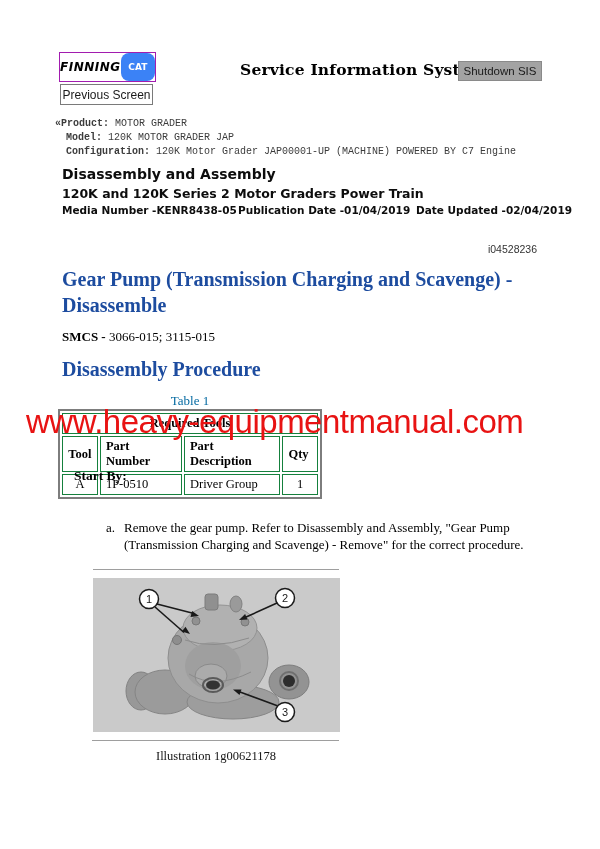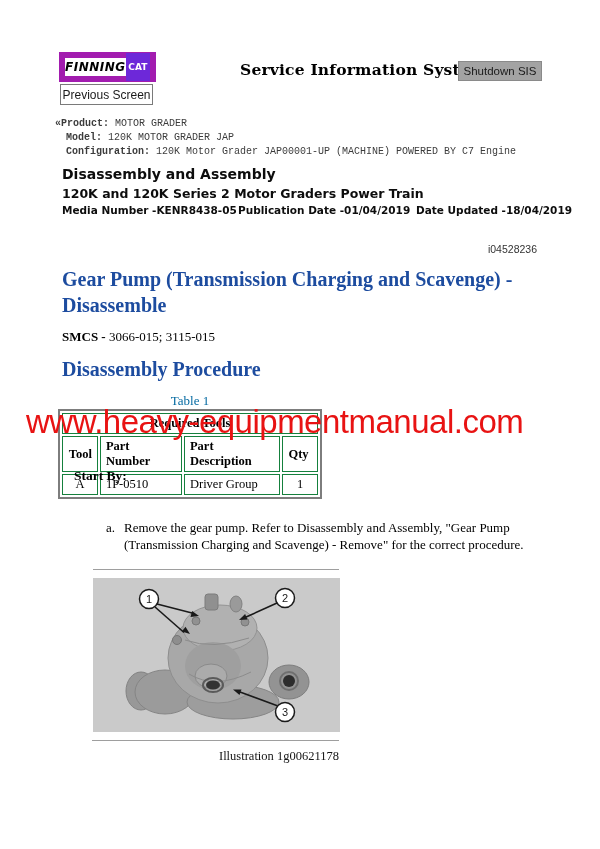--- a/index.html
+++ b/index.html
@@ -4,30 +4,30 @@
 <style>
   * { margin:0; padding:0; box-sizing:border-box; }
   html,body { background:#ffffff; }
   .page {
     position:relative; width:600px; height:849px; background:#ffffff;
     font-family:"Liberation Serif", serif; color:#000; overflow:hidden;
   }
   
   .logo-box {
     position:absolute; left:59px; top:52px; width:97px; height:30px;
-    border:6px solid #a21caf; background:#fff; display:flex; align-items:center;
+    border:1px solid #a21caf; background:#fff; display:flex; align-items:center;
   }
   .finning-text {
     flex:1; text-align:center; font-family:"DejaVu Sans", sans-serif;
     font-weight:bold; font-style:italic; font-size:12px; letter-spacing:0.5px; color:#000;
   }
   .cat-box {
-    width:40px; height:28px; background:#6d28d9; color:#fff; display:flex;
+    width:40px; height:28px; background:#3b82f6; color:#fff; display:flex;
     align-items:center; justify-content:center; font-family:"DejaVu Sans", sans-serif;
-    font-weight:bold; font-size:9px; margin-right:0px;
+    font-weight:bold; font-size:9px; margin-right:0px;border-radius:8px;
   }
   .prev-btn {
     position:absolute; left:60px; top:84px; width:93px; height:21px;
     border:1px solid #7a7a7a; background:#fff; font-family:"Liberation Sans", sans-serif;
     font-size:12px; color:#1a1a1a; display:flex; align-items:center; justify-content:center;text-align:center;
   }
   .sis-title {
     position:absolute; left:240px; top:60px; font-family:"DejaVu Serif", serif;
     font-weight:bold; font-size:15.5px; color:#000; letter-spacing:0.2px;
   }
@@ -112,21 +112,21 @@
   .step-text {
     position:absolute; left:124px; top:520px; width:432px; font-size:13px;
     line-height:16.5px; color:#000;
   }
   
   .divider-top { position:absolute; left:93px; top:569px; width:246px; height:1px; background:#9e9e9e; }
   .photo { position:absolute; left:93px; top:578px; width:247px; height:154px; background:#cacaca; }
   .divider-bottom { position:absolute; left:92px; top:740px; width:247px; height:1px; background:#9e9e9e; }
   .illus-caption {
     position:absolute; left:93px; top:749px; width:246px; display:flex;
-    justify-content:flex-end; font-size:12.5px; color:#141414;
+    justify-content:center; font-size:12.5px; color:#141414;
   }
 </style>
 </head>
 <body>
 
 <div class="page">
 
   <div class="logo-box">
     <span class="finning-text">FINNING</span>
     <span class="cat-box">CAT</span>
@@ -145,39 +145,39 @@
     <div class="pline">
       <span class="indent plabel">Configuration:</span><span class="pvalue">120K Motor Grader JAP00001-UP (MACHINE) POWERED BY C7 Engine</span>
     </div>
   </div>
 
   <div class="doc-title">Disassembly and Assembly</div>
   <div class="doc-subtitle">120K and 120K Series 2 Motor Graders Power Train</div>
   <div class="media-row">
     <span class="media-number">Media Number -KENR8438-05</span>
     <span class="pub-date">Publication Date -01/04/2019</span>
-    <span class="date-updated">Date Updated -18/04/2019</span>
+    <span class="date-updated">Date Updated -02/04/2019</span>
   </div>
   <div class="doc-id">i04528236</div>
 
   <div class="main-heading">Gear Pump (Transmission Charging and Scavenge) - Disassemble</div>
   <div class="smcs-line">
     <span class="bold">SMCS -</span>
     <span>3066-015; 3115-015</span>
   </div>
   <div class="proc-heading">Disassembly Procedure</div>
 
   <div class="table-caption">Table 1</div>
   <table class="tools">
     <tbody>
         <tr>
       <td class="span-title" colspan="4">Required Tools</td>
     </tr>
     <tr>
-      <td class="hdr c" style="width:36px;text-align:right;">Tool</td>
+      <td class="hdr c" style="width:36px;">Tool</td>
       <td class="hdr" style="width:86px;">Part Number</td>
       <td class="hdr" style="width:100px;">Part Description</td>
       <td class="hdr" style="width:36px;">Qty</td>
     </tr>
     <tr>
       <td class="c">A</td>
       <td>1P-0510</td>
       <td>Driver Group</td>
       <td class="c">1</td>
     </tr>

